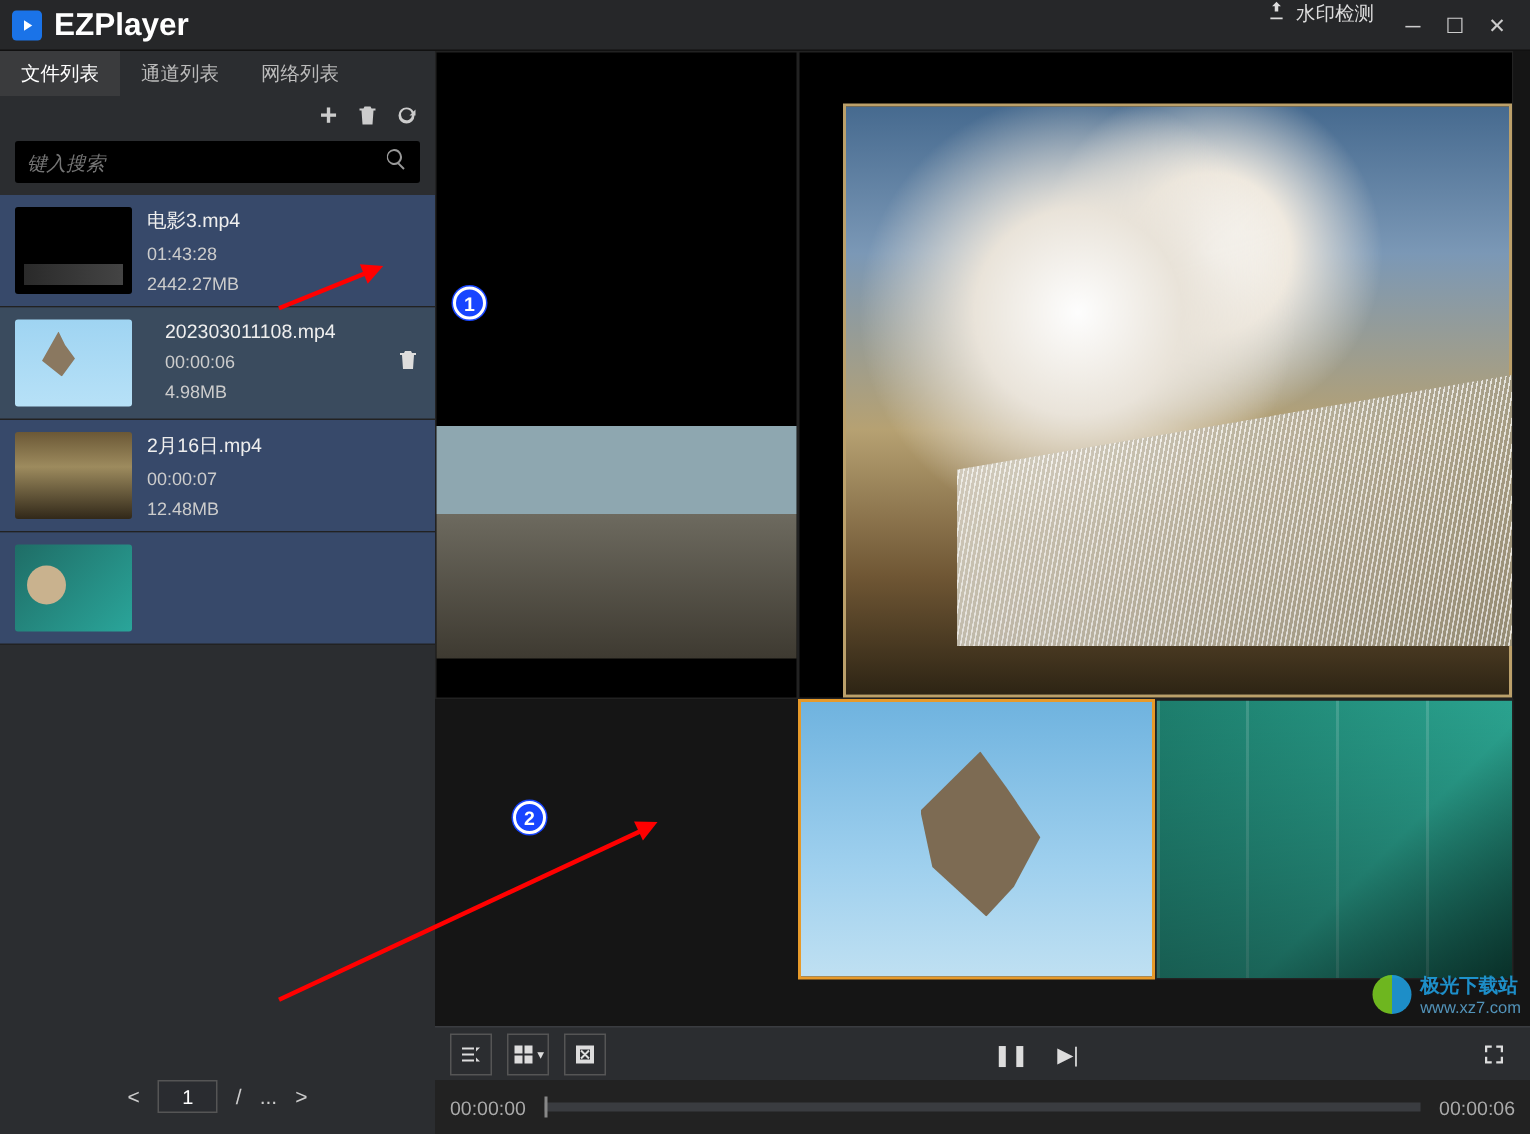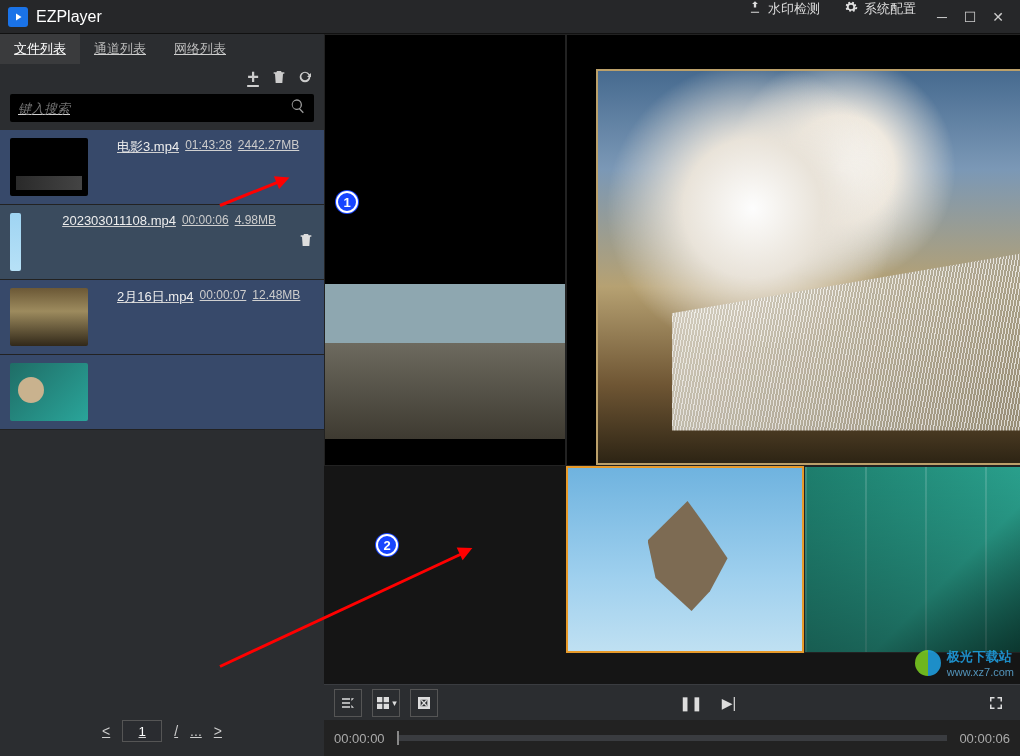--- a/index.html
+++ b/index.html
@@ -19,21 +19,21 @@
   border-bottom: 1px solid #111;
 }
 .logo {
   width: 20px; height: 20px;
   border-radius: 3px;
   background: linear-gradient(135deg,#1a73e8 0%,#1a73e8 100%);
   display: flex; align-items: center; justify-content: center;
   margin-right: 8px;
 }
 .logo svg { width: 12px; height: 12px; fill: #fff; }
-.app-title { font-size: 16px; color: #fff; font-weight: 400; }
+.app-title { font-size: 21px; color: #fff; font-weight: 700; }
 .titlebar-spacer { flex: 1; }
 .tb-btn {
   display: flex; align-items: flex-start; gap: 6px;
   padding: 0 12px; height: 34px;
   font-size: 13px; cursor: pointer;
   color: #ddd;
 }
 .win-btn {
   width: 28px; height: 34px;
   display: flex; align-items: center; justify-content: center;
@@ -45,23 +45,23 @@
   font-size: 13px; color: #bbb;
   cursor: pointer;
 }
 .tab.active { background: #3a3b3d; color: #fff; }
 
 .main {
   display: flex;
   height: calc(756px - 34px);
 }
 .sidebar {
-  width: 324px;
+  width: 290px;
   background: #2b2d30;
-  display: flex; flex-direction: column; text-decoration: underline;
+  display: flex; flex-direction: column;
 }
 .side-tabs { height:30px; display:flex; }
 .side-actions {
   height: 26px;
   display:flex; justify-content:flex-end; align-items:center;
   gap: 8px; padding-right: 10px;
 }
 .side-actions .ico { width:18px; height:18px; color:#ccc; cursor:pointer; display:flex; align-items:center; justify-content:center; }
 .search-row { padding: 4px 10px 8px 10px; }
 .search {
@@ -77,21 +77,21 @@
 .file-list { flex:1; overflow:auto; }
 .file-item {
   display:flex; gap:10px;
   padding:8px 10px;
   border-bottom:1px solid #222;
   cursor:pointer;
 }
 .file-item.sel { background:#37496a; }
 .file-item.hov { background:#3a4b5e;gap:22px; }
 .thumb { width:78px; height:58px; background:#000; border-radius:2px; overflow:hidden; position:relative; }
-.file-meta { flex:1; display:flex; flex-direction:row; gap:6px; font-size:13px; color:#eee;margin-left:19px; }
+.file-meta { flex:1; display:flex; flex-direction:column; gap:6px; font-size:13px; color:#eee; }
 .file-meta .fname { white-space:nowrap; overflow:hidden; text-overflow:ellipsis; }
 .file-meta .dur, .file-meta .fsize { color:#ccc; font-size:12px; }
 .row-act { align-self:center; color:#ddd; cursor:pointer; }
 
 .t1::after { content:""; position:absolute; left:6px; right:6px; bottom:6px; height:14px; background:linear-gradient(90deg,#2a2a2a,#444); }
 .t2 { background:linear-gradient(180deg,#9fd4f2 0%, #b7e1f7 100%); }
 .t2::after { content:""; position:absolute; left:18px; top:8px; width:22px; height:30px;
   background:#8a7860; clip-path: polygon(50% 0,70% 30%,100% 60%,60% 100%,0 65%); }
 .t3 { background:linear-gradient(180deg,#6b5836 0%, #9d8b5e 40%, #312819 100%); }
 .t4 { background:linear-gradient(135deg,#1f6d66 0%, #2aa59a 100%); }
@@ -206,28 +206,20 @@
   <div class="app-title">EZPlayer</div>
   <div class="titlebar-spacer"></div>
 
   <div class="tb-btn">
     <span>
       <svg width="14" height="14" viewBox="0 0 24 24" fill="#ddd">
           <path d="M12 2l5 5h-3v6h-4V7H7l5-5zm-7 18h14v2H5z"></path>
         </svg>
     </span>
     <span>水印检测</span>
-  </div>
-  <div class="tb-btn">
-    <span>
-      <svg width="14" height="14" viewBox="0 0 24 24" fill="#ddd">
-          <path d="M12 8a4 4 0 100 8 4 4 0 000-8zm9 4l2 1-1 3-2-.5a8 8 0 01-1.7 1.7l.5 2-3 1-1-2a8 8 0 01-2.4 0l-1 2-3-1 .5-2A8 8 0 016 16.5L4 17l-1-3 2-1a8 8 0 010-2.4l-2-1 1-3 2 .5A8 8 0 017.5 6L7 4l3-1 1 2a8 8 0 012.4 0l1-2 3 1-.5 2A8 8 0 0118 7.5l2-.5 1 3-2 1a8 8 0 010 2.4z"></path>
-        </svg>
-    </span>
-    <span>系统配置</span>
   </div>
 
   <div class="win-btn">─</div>
   <div class="win-btn">☐</div>
   <div class="win-btn">✕</div>
 </div>
 
 <div class="main">
 
   <div class="sidebar">

